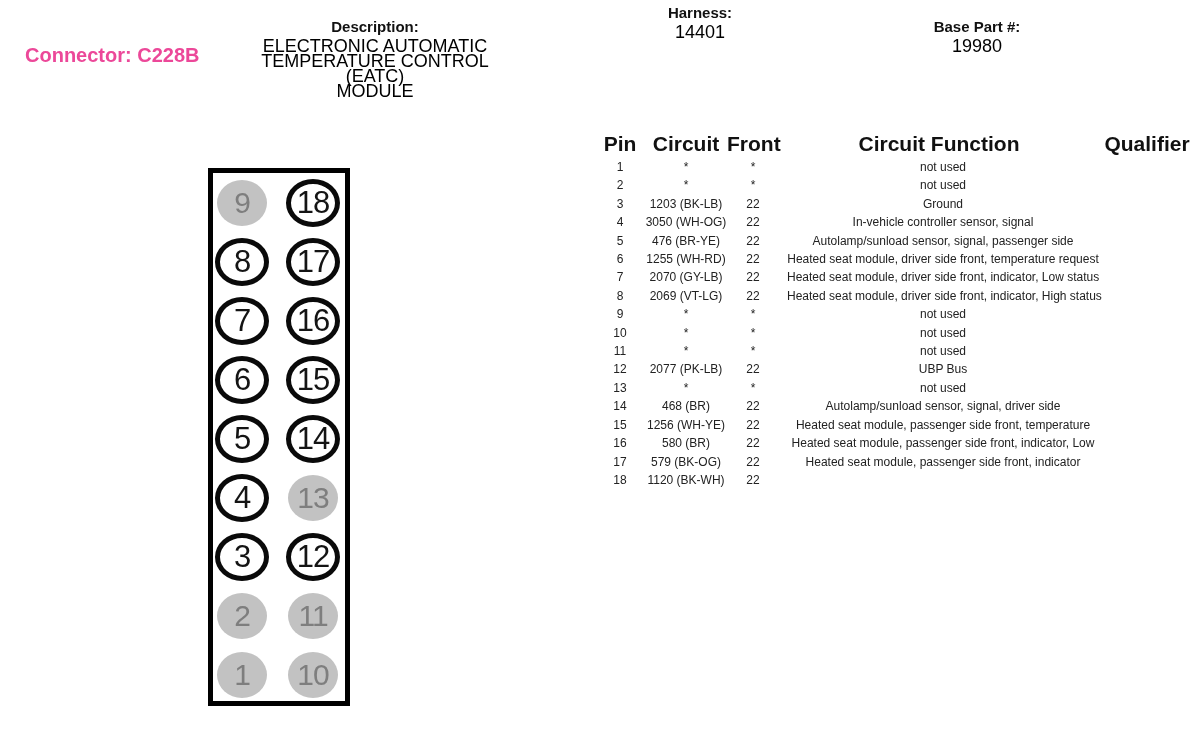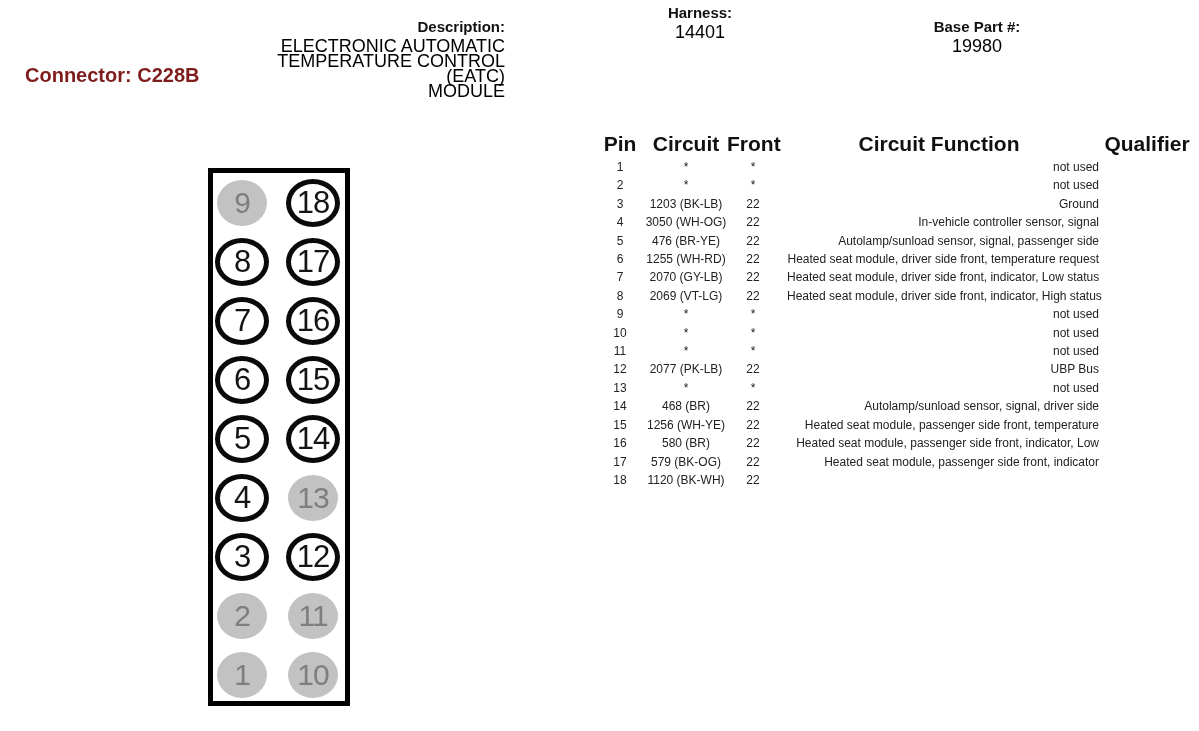--- a/index.html
+++ b/index.html
@@ -4,25 +4,25 @@
 <style>
   html,body{margin:0;padding:0;}
   body{
     width:1199px;height:731px;overflow:hidden;background:#ffffff;
     font-family:"Liberation Sans","DejaVu Sans",sans-serif;
     color:#1c1c1c;position:relative;
   }
   .abs{position:absolute;}
 
   
-  .connector-title{left:25px;top:44px;font-size:20px;font-weight:bold;color:#7f1d1d;white-space:nowrap;margin-top:20px;}
+  .connector-title{left:25px;top:44px;font-size:20px;font-weight:bold;color:#ec4899;white-space:nowrap;}
   .hdr-block{text-align:center;}
   .hdr-label{font-size:15px;font-weight:bold;color:#111;line-height:17px;}
   .hdr-value{font-size:18px;line-height:15px;margin-top:4px;color:#000000;white-space:pre-line;}
-  .desc-block{left:245px;top:18px;width:260px;text-align:right;}
+  .desc-block{left:245px;top:18px;width:260px;}
   .harness-block{left:640px;top:4px;width:120px;}
   .basepart-block{left:897px;top:18px;width:160px;}
 
   
   .connector-box{
     left:208px;top:168px;width:142px;height:538px;
     border:5px solid #000;box-sizing:border-box;background:#fff;
   }
   .pin-row{position:relative;height:59px;}
   .pin-circle{
@@ -43,21 +43,21 @@
 
   
   .pin-table{left:595px;top:136px;width:600px;}
   .t-grid{display:grid;grid-template-columns:50px 82px 52px 320px 96px;}
   .t-head{font-size:21px;font-weight:bold;color:#111;height:22px;line-height:16px;}
   .t-head .t-cell{text-align:center;}
   .t-rows{font-size:12px;color:#222;}
   .t-row{line-height:18.4px;}
   .t-cell{white-space:nowrap;overflow:visible;}
   .c-pin,.c-circuit,.c-gauge{text-align:center;}
-  .c-func{padding-left:8px;text-align:right;}
+  .c-func{padding-left:8px;text-align:center;}
   .c-qual{text-align:center;}
 </style>
 </head>
 <body>
 
 <div class="abs connector-title">Connector: C228B</div>
 
 <div class="abs hdr-block desc-block">
   <div class="hdr-label">Description:</div>
   <div class="hdr-value">ELECTRONIC AUTOMATIC

